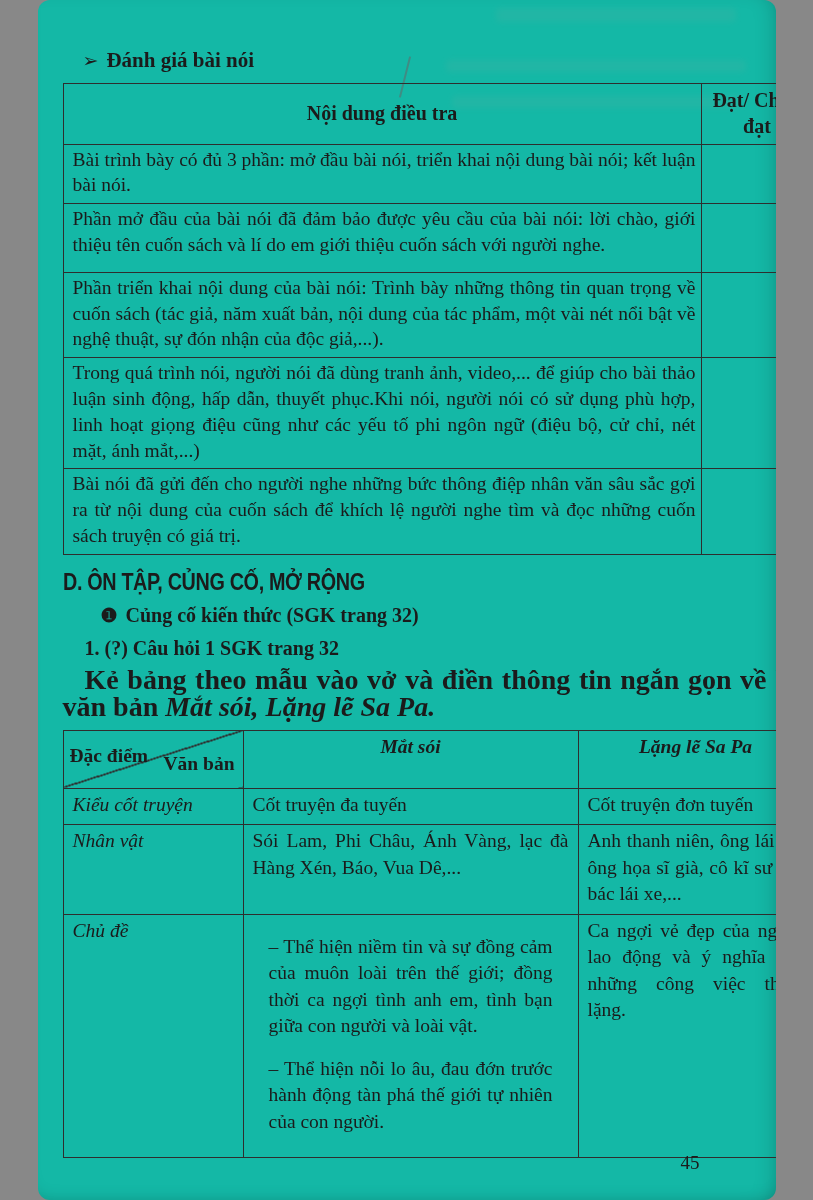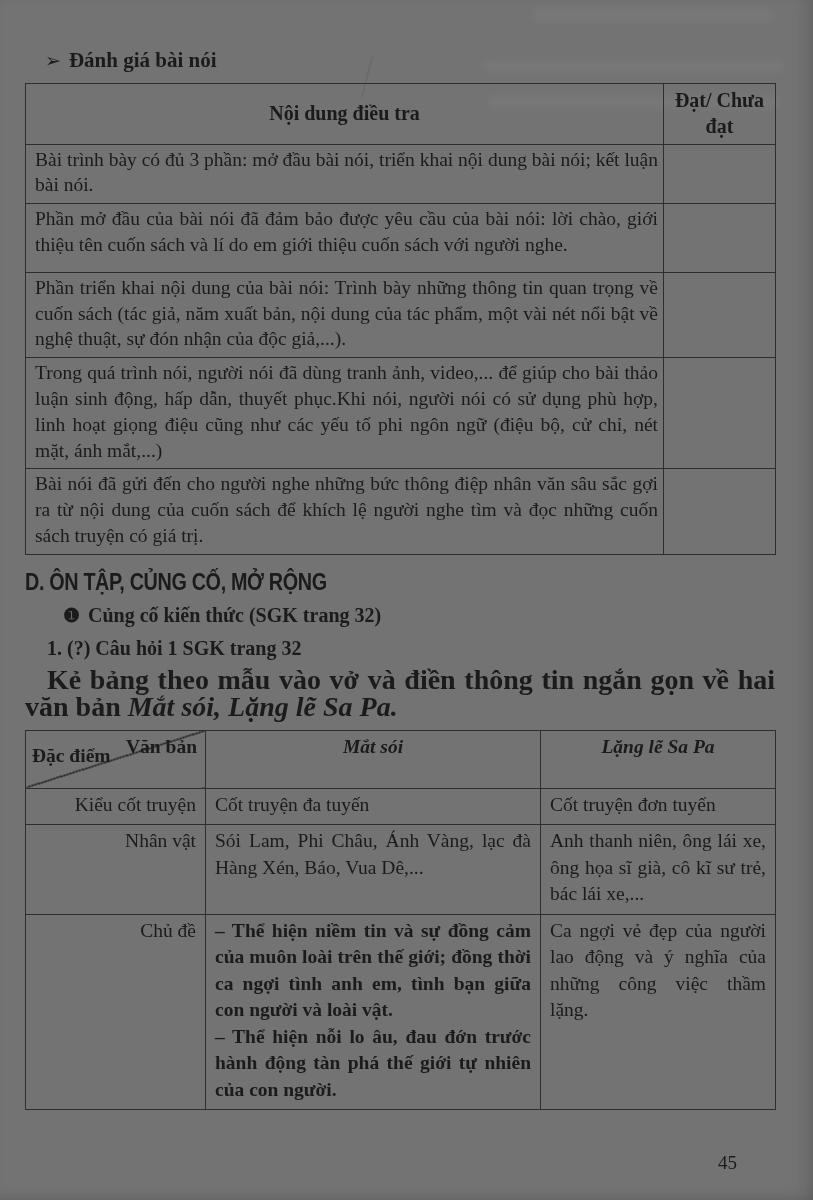--- a/index.html
+++ b/index.html
@@ -1,25 +1,26 @@
 <!DOCTYPE html>
 <html lang="vi"><head>
 <meta charset="utf-8">
 <style>
   * { box-sizing: border-box; }
   html,body { margin:0; padding:0; background:#888; }
   .page {
     position: relative;
-    width: 813px; height: 1200px;
+    width: 738px; height: 1200px;
     margin: 0 auto;
-    background: #737373;
+    background: #14b8a6;
     color: #1b1b1b;
     font-family: "Liberation Serif", serif;
     overflow: hidden;
     box-shadow: inset -14px 0 22px -16px rgba(0,0,0,.25), inset 0 -12px 18px -14px rgba(0,0,0,.18);
+    border-radius: 12px;
   }
   .content { position:absolute; left:25px; top:48px; width:750px; }
 
   
   .bleed { position:absolute; background:#9aa79a; opacity:.10; filter:blur(3px); border-radius:3px; }
   .stray-mark { position:absolute; left:366px; top:56px; width:2px; height:42px; background:#666; transform:rotate(14deg); opacity:.55; }
 
   
   .speak-heading { margin:0 0 10px 20px; font-size:21px; font-weight:bold; }
   .speak-heading .arrow { font-weight:normal; font-size:19px; margin-right:8px; }
@@ -50,26 +51,26 @@
   
   table.cmp { width:750px; border-collapse:collapse; table-layout:fixed; }
   table.cmp th, table.cmp td { border:1.6px solid #2e2e2e; padding:3px 9px 6px 9px; font-size:19.5px; line-height:26.5px; vertical-align:top; }
   table.cmp col.c-feat { width:180px; }
   table.cmp col.c-ms   { width:335px; }
   table.cmp col.c-sp   { width:235px; }
   th.diag {
     position:relative; height:58px; padding:0;
     background-image:linear-gradient(to bottom right, transparent calc(50% - .8px), #2e2e2e calc(50% - .8px), #2e2e2e calc(50% + .8px), transparent calc(50% + .8px));
   }
-  th.diag .corner-top { position:absolute; top:3px; right:8px; font-weight:bold; font-size:19.5px; }
+  th.diag .corner-top { position:absolute; top:20px; right:8px; font-weight:bold; font-size:19.5px; }
   th.diag .corner-bottom { position:absolute; bottom:18px; left:6px; font-weight:bold; font-size:19.5px; }
   th.book { text-align:center; font-weight:bold; font-style:italic; font-size:20px; vertical-align:middle; }
-  td.feat { text-align:right; }
+  td.feat { text-align:left;font-style:italic; }
   td.just { text-align:justify; }
-  td.just p { margin:0;font-weight:bold; }
+  td.just p { margin:16px; }
 
   .page-number { position:absolute; right:76px; bottom:26px; font-size:19px; }
 </style>
 </head>
 <body>
 
 <div class="page">
 
   <div class="bleed" style="right:40px; top:8px; width:240px; height:14px;"></div>
   <div class="bleed" style="right:30px; top:60px; width:300px; height:12px;"></div>

